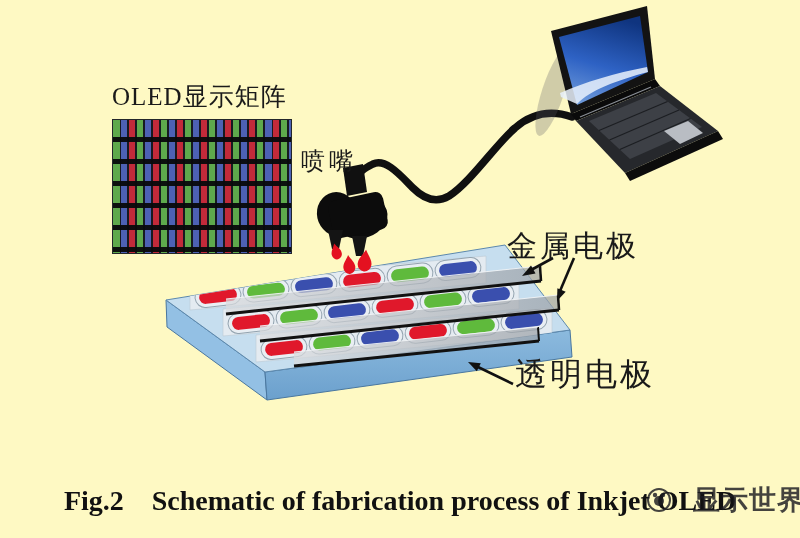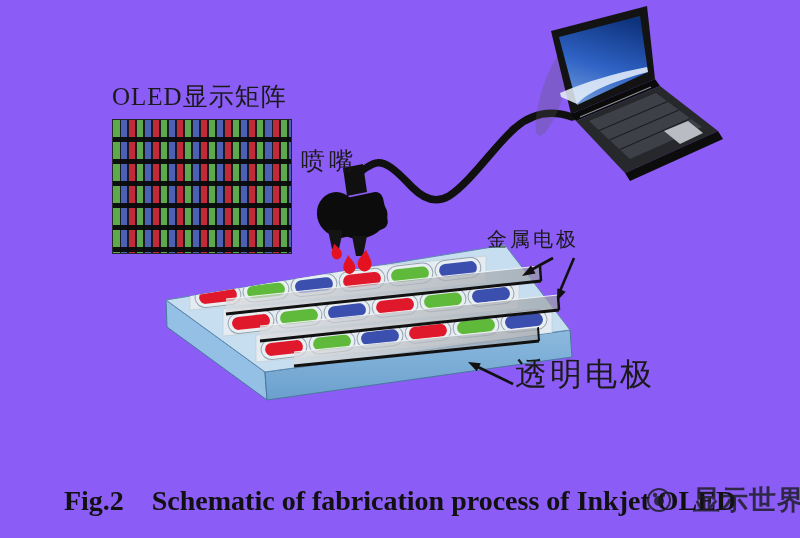--- a/index.html
+++ b/index.html
@@ -1,24 +1,24 @@
 <!DOCTYPE html>
 <html><head>
 <meta charset="utf-8">
 <style>
   html,body { margin:0; padding:0; background:#ffffff; }
   .stage {
-    position:relative; width:800px; height:538px; background:#8b5cf6;
+    position:relative; width:800px; height:538px; background:#fef9c3;
     overflow:hidden; font-family:"Liberation Serif","DejaVu Serif",serif;
   }
   .stage svg.illu { position:absolute; left:0; top:0; }
   .lbl { position:absolute; color:#1a1a1a; white-space:nowrap; }
   .lbl-oled   { left:112px; top:80px;  font-size:25px; letter-spacing:1px; }
   .lbl-nozzle { left:301px; top:145px; font-size:24px; letter-spacing:4px; }
-  .lbl-metal  { left:487px; top:226px; font-size:20px; letter-spacing:3px; }
+  .lbl-metal  { left:507px; top:226px; font-size:30px; letter-spacing:3px; }
   .lbl-transp { left:515px; top:353px; font-size:32px; letter-spacing:3px; }
 
   .matrix {
     position:absolute; left:112px; top:119px; width:178px; height:133px;
     background-color:#101216;
     background-image:
       repeating-linear-gradient(180deg,
         rgba(16,18,22,0) 0px, rgba(16,18,22,0) 17px,
         rgba(8,9,11,0.95) 17px, rgba(8,9,11,0.95) 22px),
       repeating-linear-gradient(90deg,

